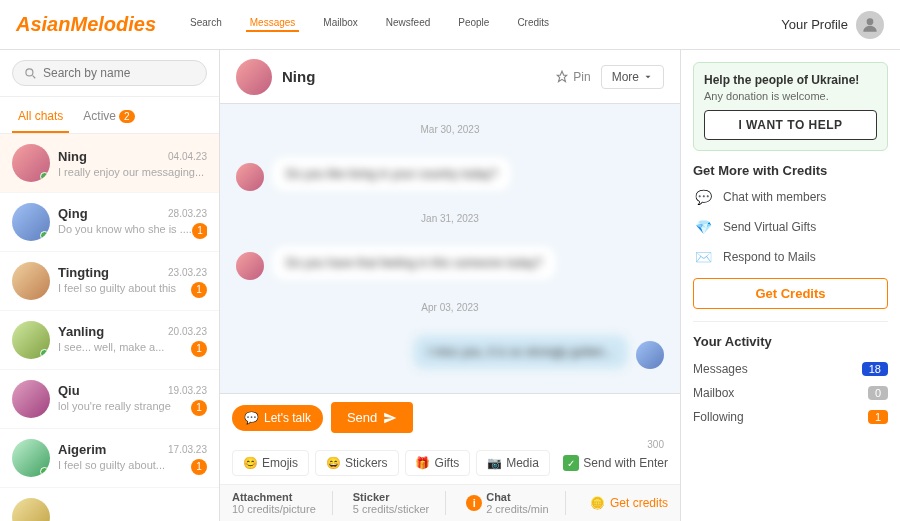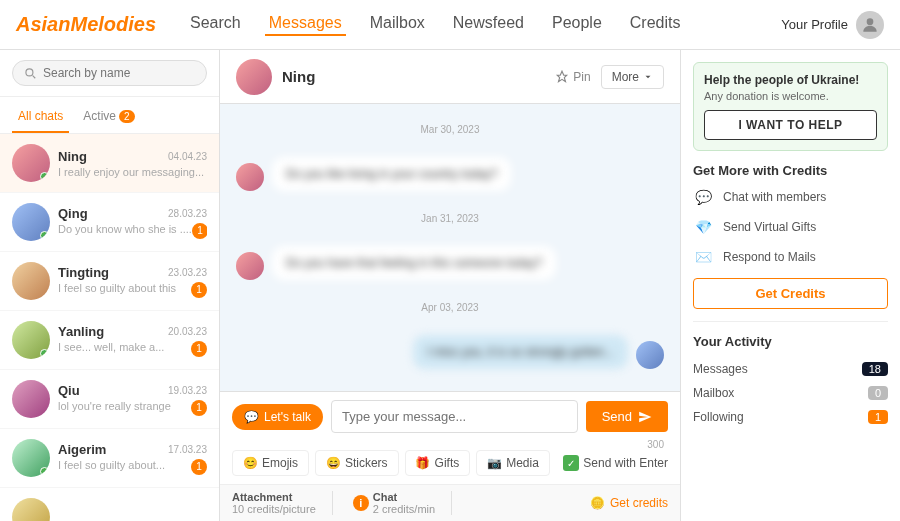--- a/index.html
+++ b/index.html
@@ -3,21 +3,21 @@
   <meta charset="utf-8">
   <style>
     * { box-sizing: border-box; margin: 0; padding: 0; }
     body { font-family: Arial, sans-serif; font-size: 13px; background: #f5f5f5; color: #333; width: 900px; height: 521px; overflow: hidden; }
 
     
     .header { display: flex; align-items: center; background: #fff; border-bottom: 1px solid #e0e0e0; padding: 0 16px; height: 50px; }
     .logo { font-size: 20px; font-weight: bold; color: #333; font-style: italic; margin-right: 30px; white-space: nowrap; }
     .logo span { color: #ff7d00; }
     .nav { display: flex; gap: 20px; flex: 1; }
-    .nav-item { text-decoration: none; color: #555; font-size: 16px; padding: 0 4px; cursor: pointer; }
+    .nav-item { text-decoration: none; color: #555; font-size: 10px; padding: 0 4px; cursor: pointer; }
     .nav-item.active { color: #ff7d00; border-bottom: 2px solid #ff7d00; padding-bottom: 2px; }
     .nav-right { display: flex; align-items: center; gap: 8px; margin-left: auto; }
     .avatar-circle { width: 28px; height: 28px; border-radius: 50%; background: #ccc; display: flex; align-items: center; justify-content: center; overflow: hidden; }
     .avatar-circle svg { width: 20px; height: 20px; fill: #888; }
 
     
     .main { display: flex; height: 471px; }
 
     
     .sidebar { width: 220px; background: #fff; border-right: 1px solid #e0e0e0; display: flex; flex-direction: column; flex-shrink: 0; }
@@ -88,21 +88,21 @@
     .ukraine-sub { font-size: 11px; color: #666; margin-bottom: 8px; }
     .ukraine-btn { width: 100%; background: #fff; border: 1px solid #333; border-radius: 4px; padding: 7px; font-size: 12px; font-weight: bold; cursor: pointer; color: #333; text-align: center; letter-spacing: 0.5px; }
     .panel-section-title { font-size: 13px; font-weight: bold; color: #333; margin-bottom: 8px; }
     .credits-list { display: flex; flex-direction: column; gap: 8px; }
     .credits-feature { display: flex; align-items: center; gap: 8px; font-size: 12px; color: #555; }
     .icon-circle { width: 22px; height: 22px; display: flex; align-items: center; justify-content: center; font-size: 14px; }
     .get-credits-main { width: 100%; background: #fff; border: 1px solid #ff7d00; border-radius: 4px; padding: 7px; color: #ff7d00; font-size: 13px; font-weight: bold; cursor: pointer; text-align: center; }
     .divider { border: none; border-top: 1px solid #eee; }
     .activity-section { }
     .activity-row { display: flex; align-items: center; justify-content: space-between; padding: 5px 0; font-size: 12px; color: #555; }
-    .activity-badge { background: #0f172a; color: #fff; border-radius: 4px; font-size: 11px; padding: 1px 7px; }
+    .activity-badge { background: #1d4ed8; color: #fff; border-radius: 4px; font-size: 11px; padding: 1px 7px; }
     .activity-badge.zero { background: #bbb; }
     .activity-badge.one { background: #ff7d00; }
   </style>
 </head>
 <body>
 
 <div class="header">
   <div class="logo">
     <span>Asian</span><span style="color:#ff7d00">Melodies</span>
   </div>
@@ -277,21 +277,20 @@
         <div class="msg-avatar-sm" style="background:linear-gradient(135deg,#a0c0f5,#6080c0);"></div>
       </div>
     </div>
 
     <div class="input-area">
       <div class="input-row">
         <button class="lets-talk-btn">
           <span>💬</span>
           <span>Let's talk</span>
         </button>
-        <input class="message-input" type="text" placeholder="Type your message..." style="">
         <button class="send-btn">
           <span>Send</span>
           <svg width="14" height="14" viewBox="0 0 24 24" fill="#fff">
               <path d="M2 21l21-9L2 3v7l15 2-15 2z"></path>
             </svg>
         </button>
       </div>
       <div class="char-count">300</div>
       <div class="toolbar-row">
         <button class="toolbar-btn">
@@ -314,20 +313,24 @@
           <div class="checkbox-green">✓</div>
           <span>Send with Enter</span>
         </div>
       </div>
     </div>
 
     <div class="credits-footer">
       <div class="credits-item">
         <span class="label">Attachment</span>
         <span class="val">10 credits/picture</span>
+      </div>
+      <div class="credits-item">
+        <span class="label">Sticker</span>
+        <span class="val">5 credits/sticker</span>
       </div>
       <div style="display:flex;align-items:center;gap:4px;">
         <span style="background:#ff7d00;color:#fff;border-radius:50%;width:16px;height:16px;display:flex;align-items:center;justify-content:center;font-size:11px;font-weight:bold;">i</span>
       </div>
       <div class="credits-item">
         <span class="label">Chat</span>
         <span class="val">2 credits/min</span>
       </div>
       <div class="get-credits-btn">
         <span>🪙</span>

